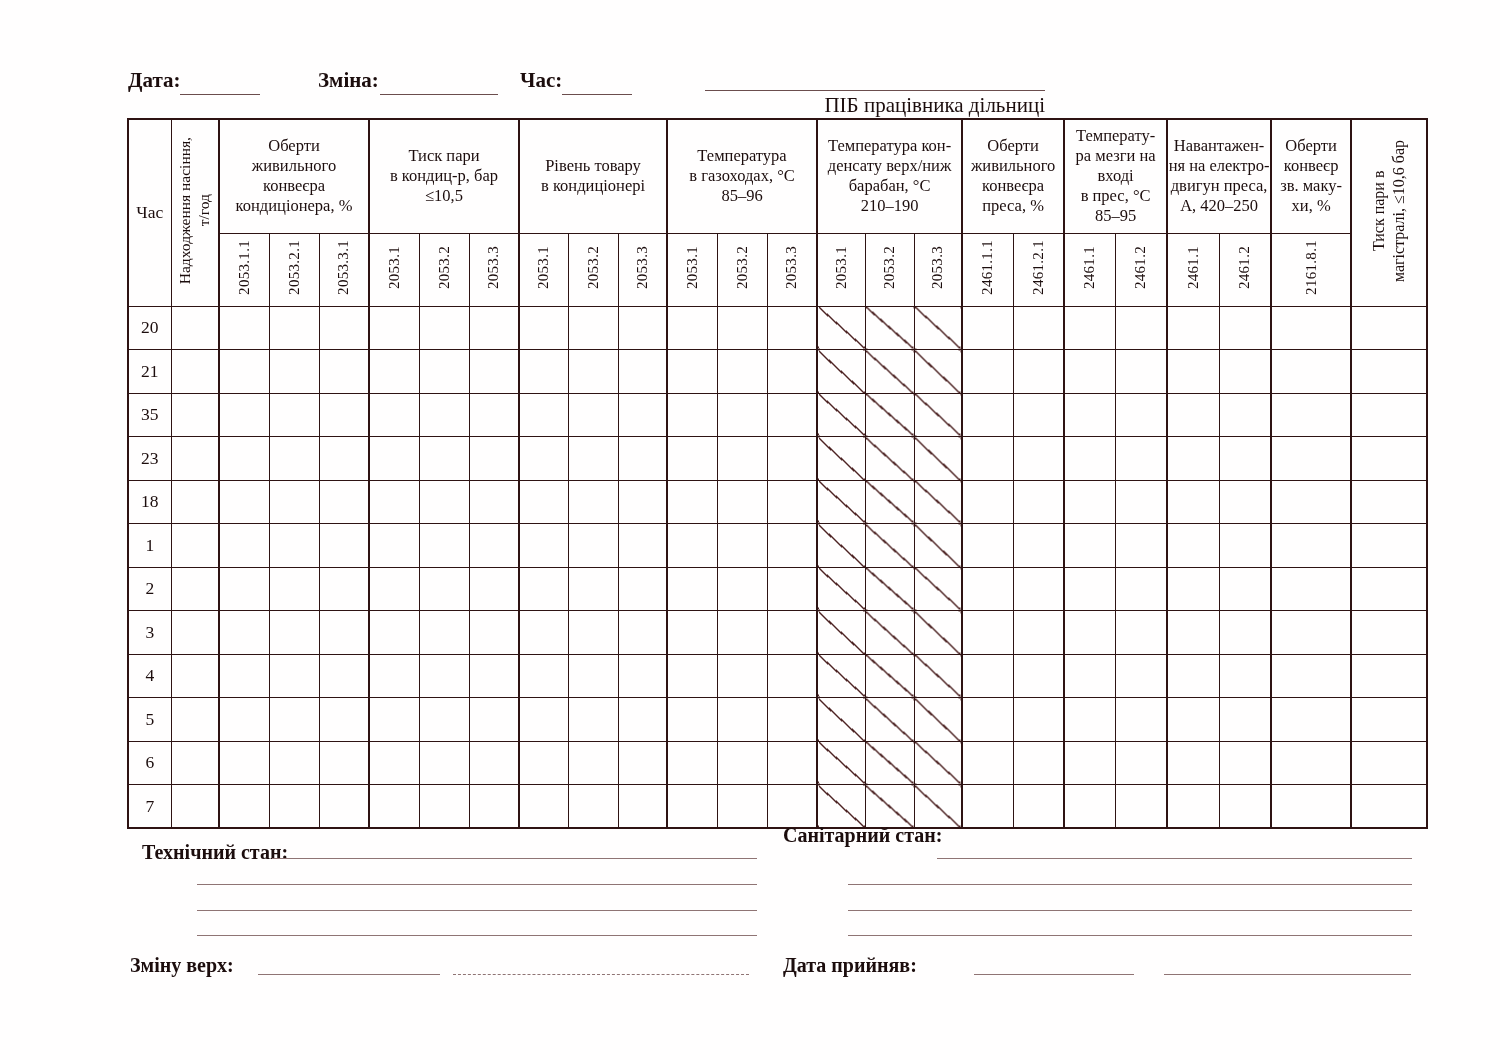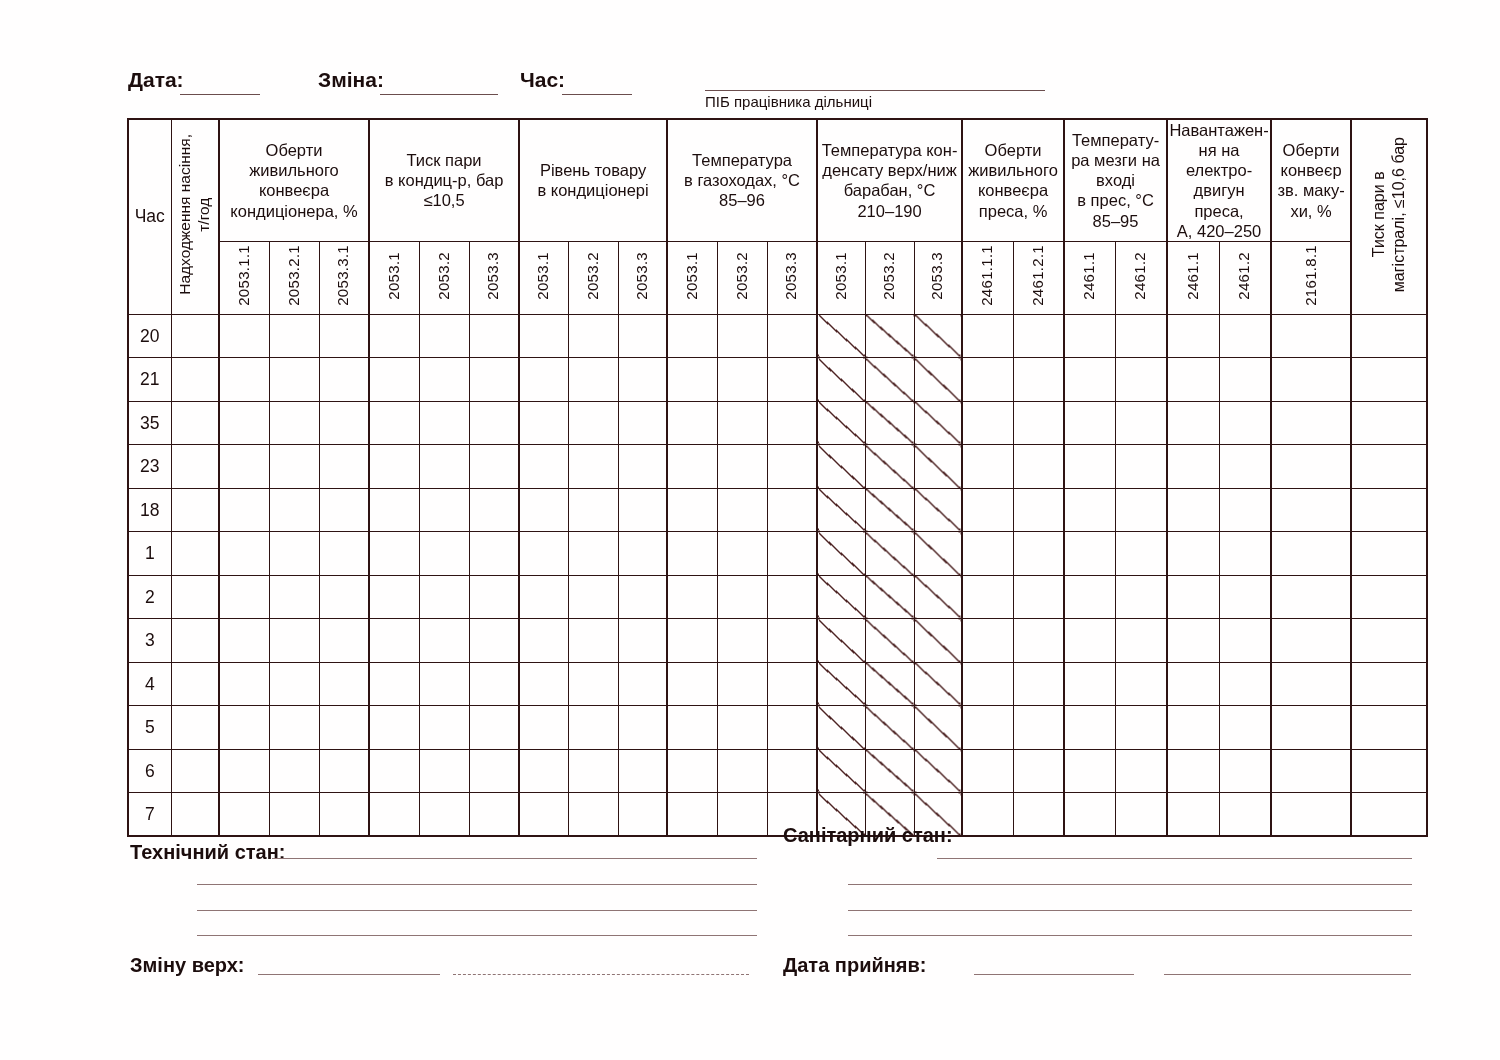--- a/index.html
+++ b/index.html
@@ -1,27 +1,27 @@
 <!DOCTYPE html>
 <html><head>
 <meta charset="utf-8">
 <style>
   html,body{margin:0;padding:0;background:#ffffff;}
   .sheet{
     position:relative;
     width:1500px;height:1060px;
     background:#fffefe;
-    font-family:Liberation Sans, sans-serif;
+    font-family:Liberation Serif, serif;
     color:#1c0d0d;
     overflow:hidden;
   }
   
   .toplabel{position:absolute;font-size:21px;font-weight:bold;white-space:nowrap;}
   .fill-line{position:absolute;border-bottom:1.5px solid #6b4d4d;}
-  .pib-caption{position:absolute;font-size:15px;text-align:left;white-space:nowrap;}
+  .pib-caption{position:absolute;font-size:21px;text-align:right;white-space:nowrap;}
   
   table.log{
     position:absolute;left:127px;top:118px;
     width:1301px;
     border-collapse:collapse;table-layout:fixed;
     border:2.5px solid #2e1313;
   }
   table.log th, table.log td{
     border:1.5px solid #2e1313;
     padding:0;
@@ -494,21 +494,21 @@
           <td class="gs"></td>
           <td class=""></td>
           <td class="gs"></td>
           <td class=""></td>
           <td class="gs"></td>
           <td class="gs"></td>
         </tr>
       </tbody>
   </table>
 
-  <span class="botlabel" style="left:130px;top:841px;">Технічний стан:</span>
+  <span class="botlabel" style="left:142px;top:841px;">Технічний стан:</span>
   <div class="rule" style="left:272px;top:834px;width:485px;height:24px;"></div>
   <div class="rule" style="left:197px;top:860px;width:560px;height:24px;"></div>
   <div class="rule" style="left:197px;top:886px;width:560px;height:24px;"></div>
   <div class="rule" style="left:197px;top:911px;width:560px;height:24px;"></div>
 
   <span class="botlabel" style="left:783px;top:824px;">Санітарний стан:</span>
   <div class="rule" style="left:937px;top:834px;width:475px;height:24px;"></div>
   <div class="rule" style="left:848px;top:860px;width:564px;height:24px;"></div>
   <div class="rule" style="left:848px;top:886px;width:564px;height:24px;"></div>
   <div class="rule" style="left:848px;top:911px;width:564px;height:24px;"></div>

